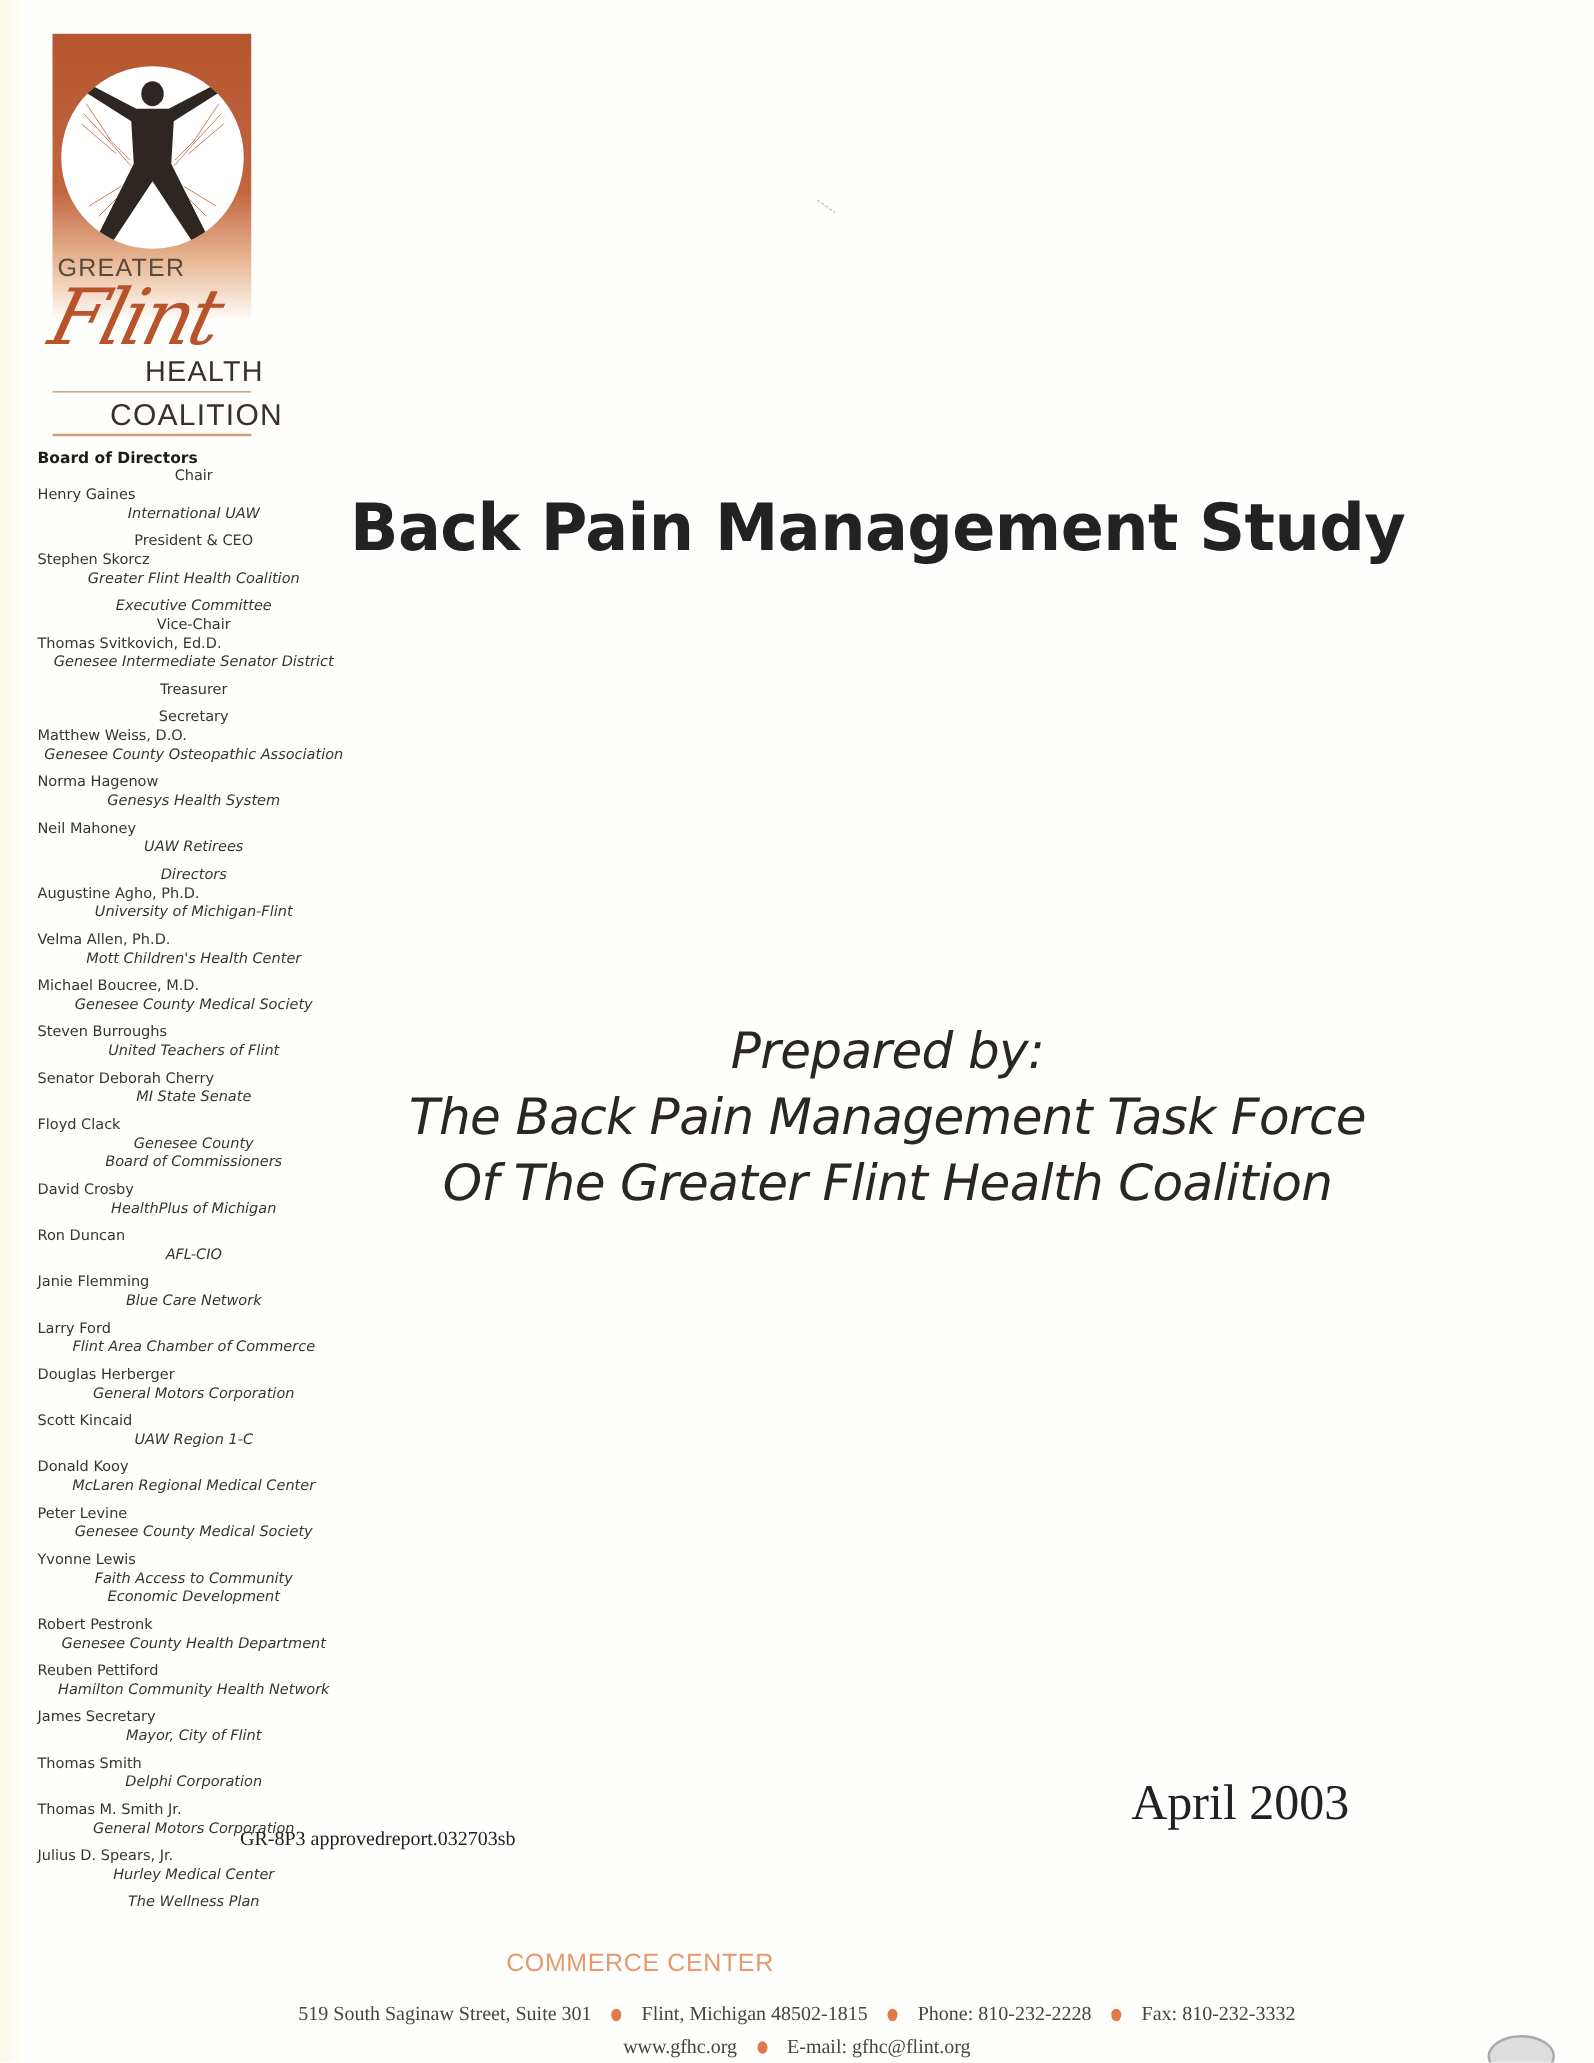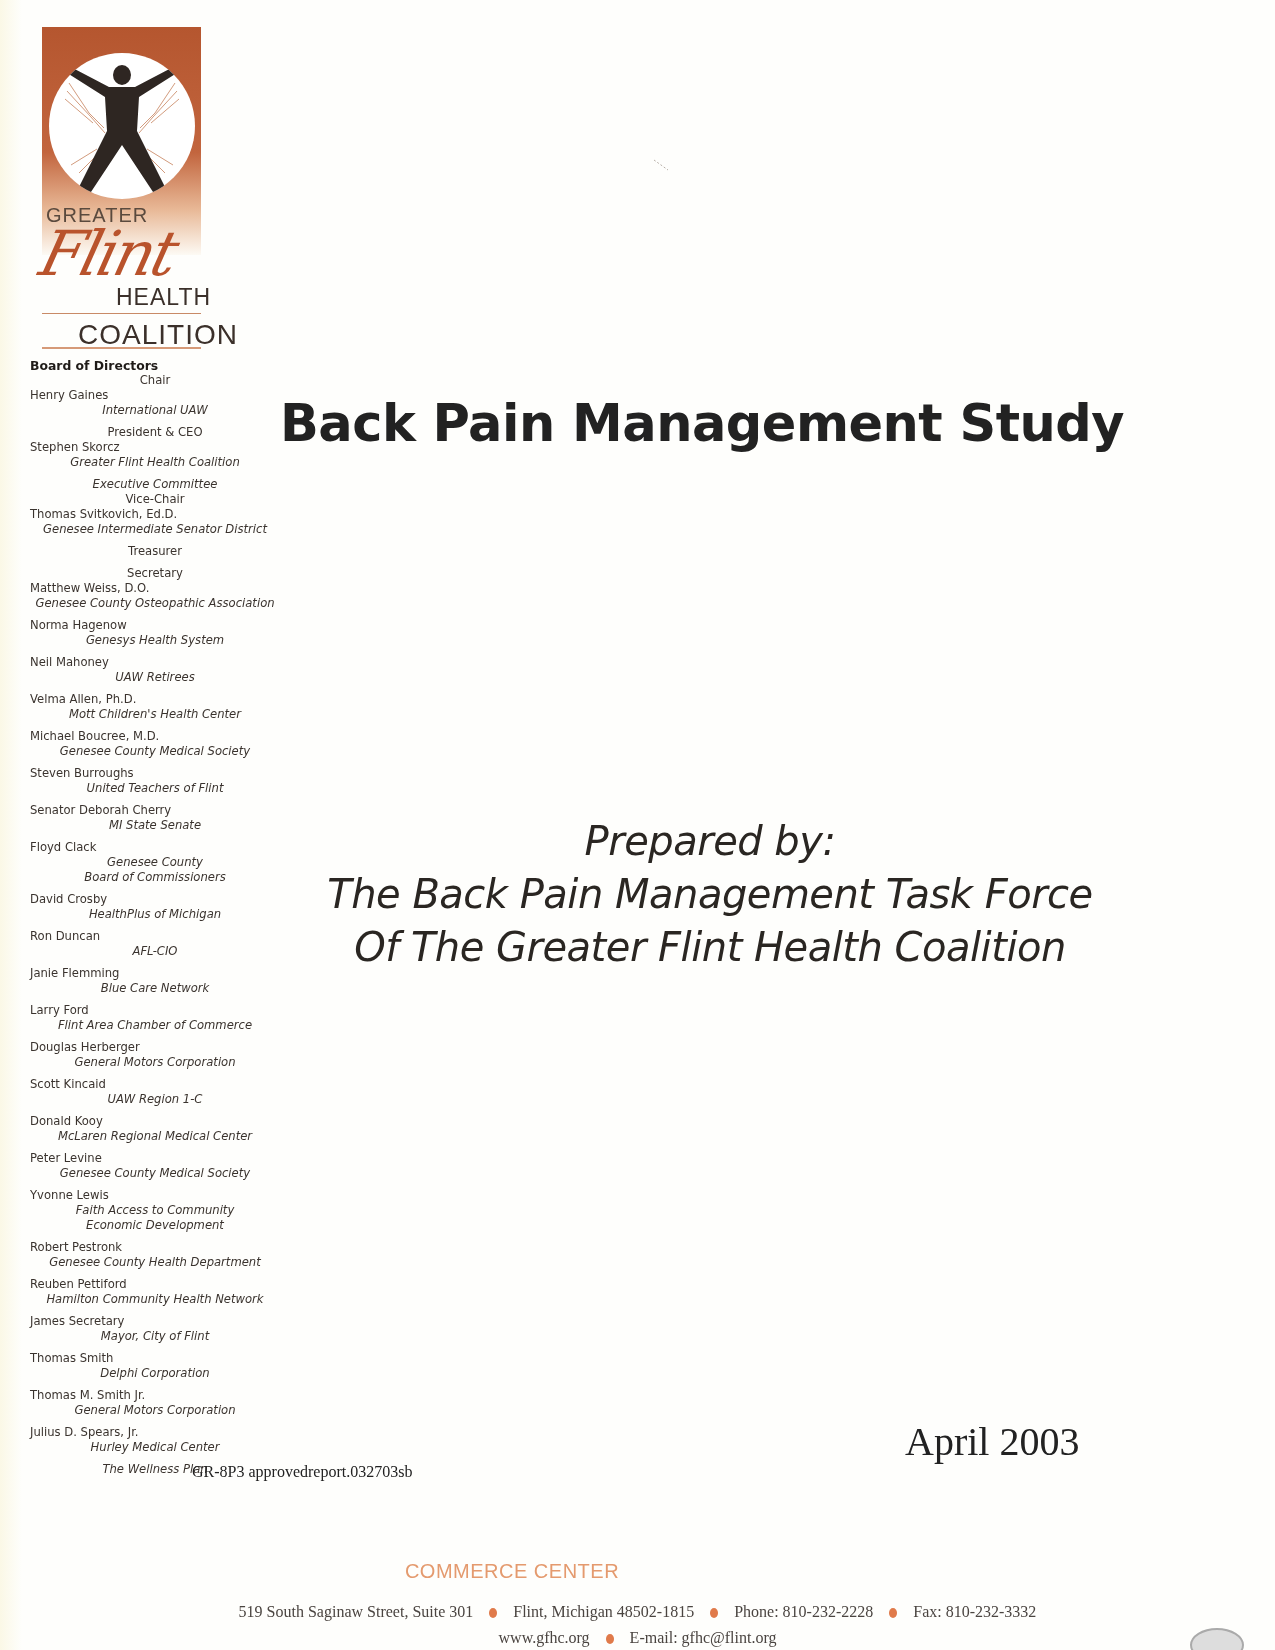--- a/index.html
+++ b/index.html
@@ -11,21 +11,21 @@
   .left-edge { position:absolute; left:0; top:0; width:22px; height:1650px;
     background:linear-gradient(to right,#fbf8e6,#fefefc); }
   .logo { position:absolute; left:42px; top:27px; width:160px; height:290px; }
   .logo-box { position:absolute; left:0; top:0; width:159px; height:228px;
     background:linear-gradient(to bottom,#b5562f 0%,#c2653e 55%,#e8b896 80%,#fdfaf4 100%); }
   .logo-circle { position:absolute; left:7px; top:26px; width:146px; height:146px; border-radius:50%; background:#fff; overflow:hidden; }
   .logo-greater { position:absolute; left:4px; top:177px; font-family:"Liberation Sans", sans-serif; font-size:20px; letter-spacing:1px; color:#5a4a3e; }
   .logo-flint { position:absolute; left:0; top:190px; font-family:"DejaVu Serif", serif; font-style:italic; font-size:62px; color:#b9532c; transform:skewX(-14deg); letter-spacing:-3px; }
   .logo-health { position:absolute; left:74px; top:257px; font-family:"Liberation Sans", sans-serif; font-size:23px; letter-spacing:1px; color:#3b302a; }
   .logo-rule { position:absolute; left:0; top:286px; width:159px; height:1px; background:#c98a66; }
-  .logo-coalition { position:absolute; left:36px; top:292px; font-family:"Liberation Sans", sans-serif; font-size:28px; letter-spacing:1px; color:#3b302a; }
+  .logo-coalition { position:absolute; left:46px; top:292px; font-family:"Liberation Sans", sans-serif; font-size:24px; letter-spacing:1px; color:#3b302a; }
   .logo-rule2 { position:absolute; left:0; top:320px; width:159px; height:2px; background:#d69a78; }
 
   .board { position:absolute; left:30px; top:358px; width:250px; font-family:"DejaVu Sans", sans-serif; font-size:11.6px; line-height:15px; }
   .board .heading { font-weight:bold; font-size:12.4px; color:#1f1b18; }
   .board .role { color:#3a332e;text-align:center; }
   .board .role.it { font-style:italic; }
   .board .name { color:#3a332e; }
   .board .org { font-style:italic; color:#3a332e;text-align:center; }
   .board .grp { margin-bottom:7px; }
 
@@ -103,20 +103,25 @@
   </div>
   <div class="grp">
     <div class="name">Norma Hagenow</div>
     <div class="org">Genesys Health System</div>
   </div>
   <div class="grp">
     <div class="name">Neil Mahoney</div>
     <div class="org">UAW Retirees</div>
   </div>
   <div class="grp">
+    <div class="role it">Directors</div>
+    <div class="name">Augustine Agho, Ph.D.</div>
+    <div class="org">University of Michigan-Flint</div>
+  </div>
+  <div class="grp">
       <div class="name">Velma Allen, Ph.D.</div>
       <div class="org">Mott Children's Health Center</div>
     </div>
   <div class="grp">
       <div class="name">Michael Boucree, M.D.</div>
       <div class="org">Genesee County Medical Society</div>
     </div>
   <div class="grp">
       <div class="name">Steven Burroughs</div>
       <div class="org">United Teachers of Flint</div>

